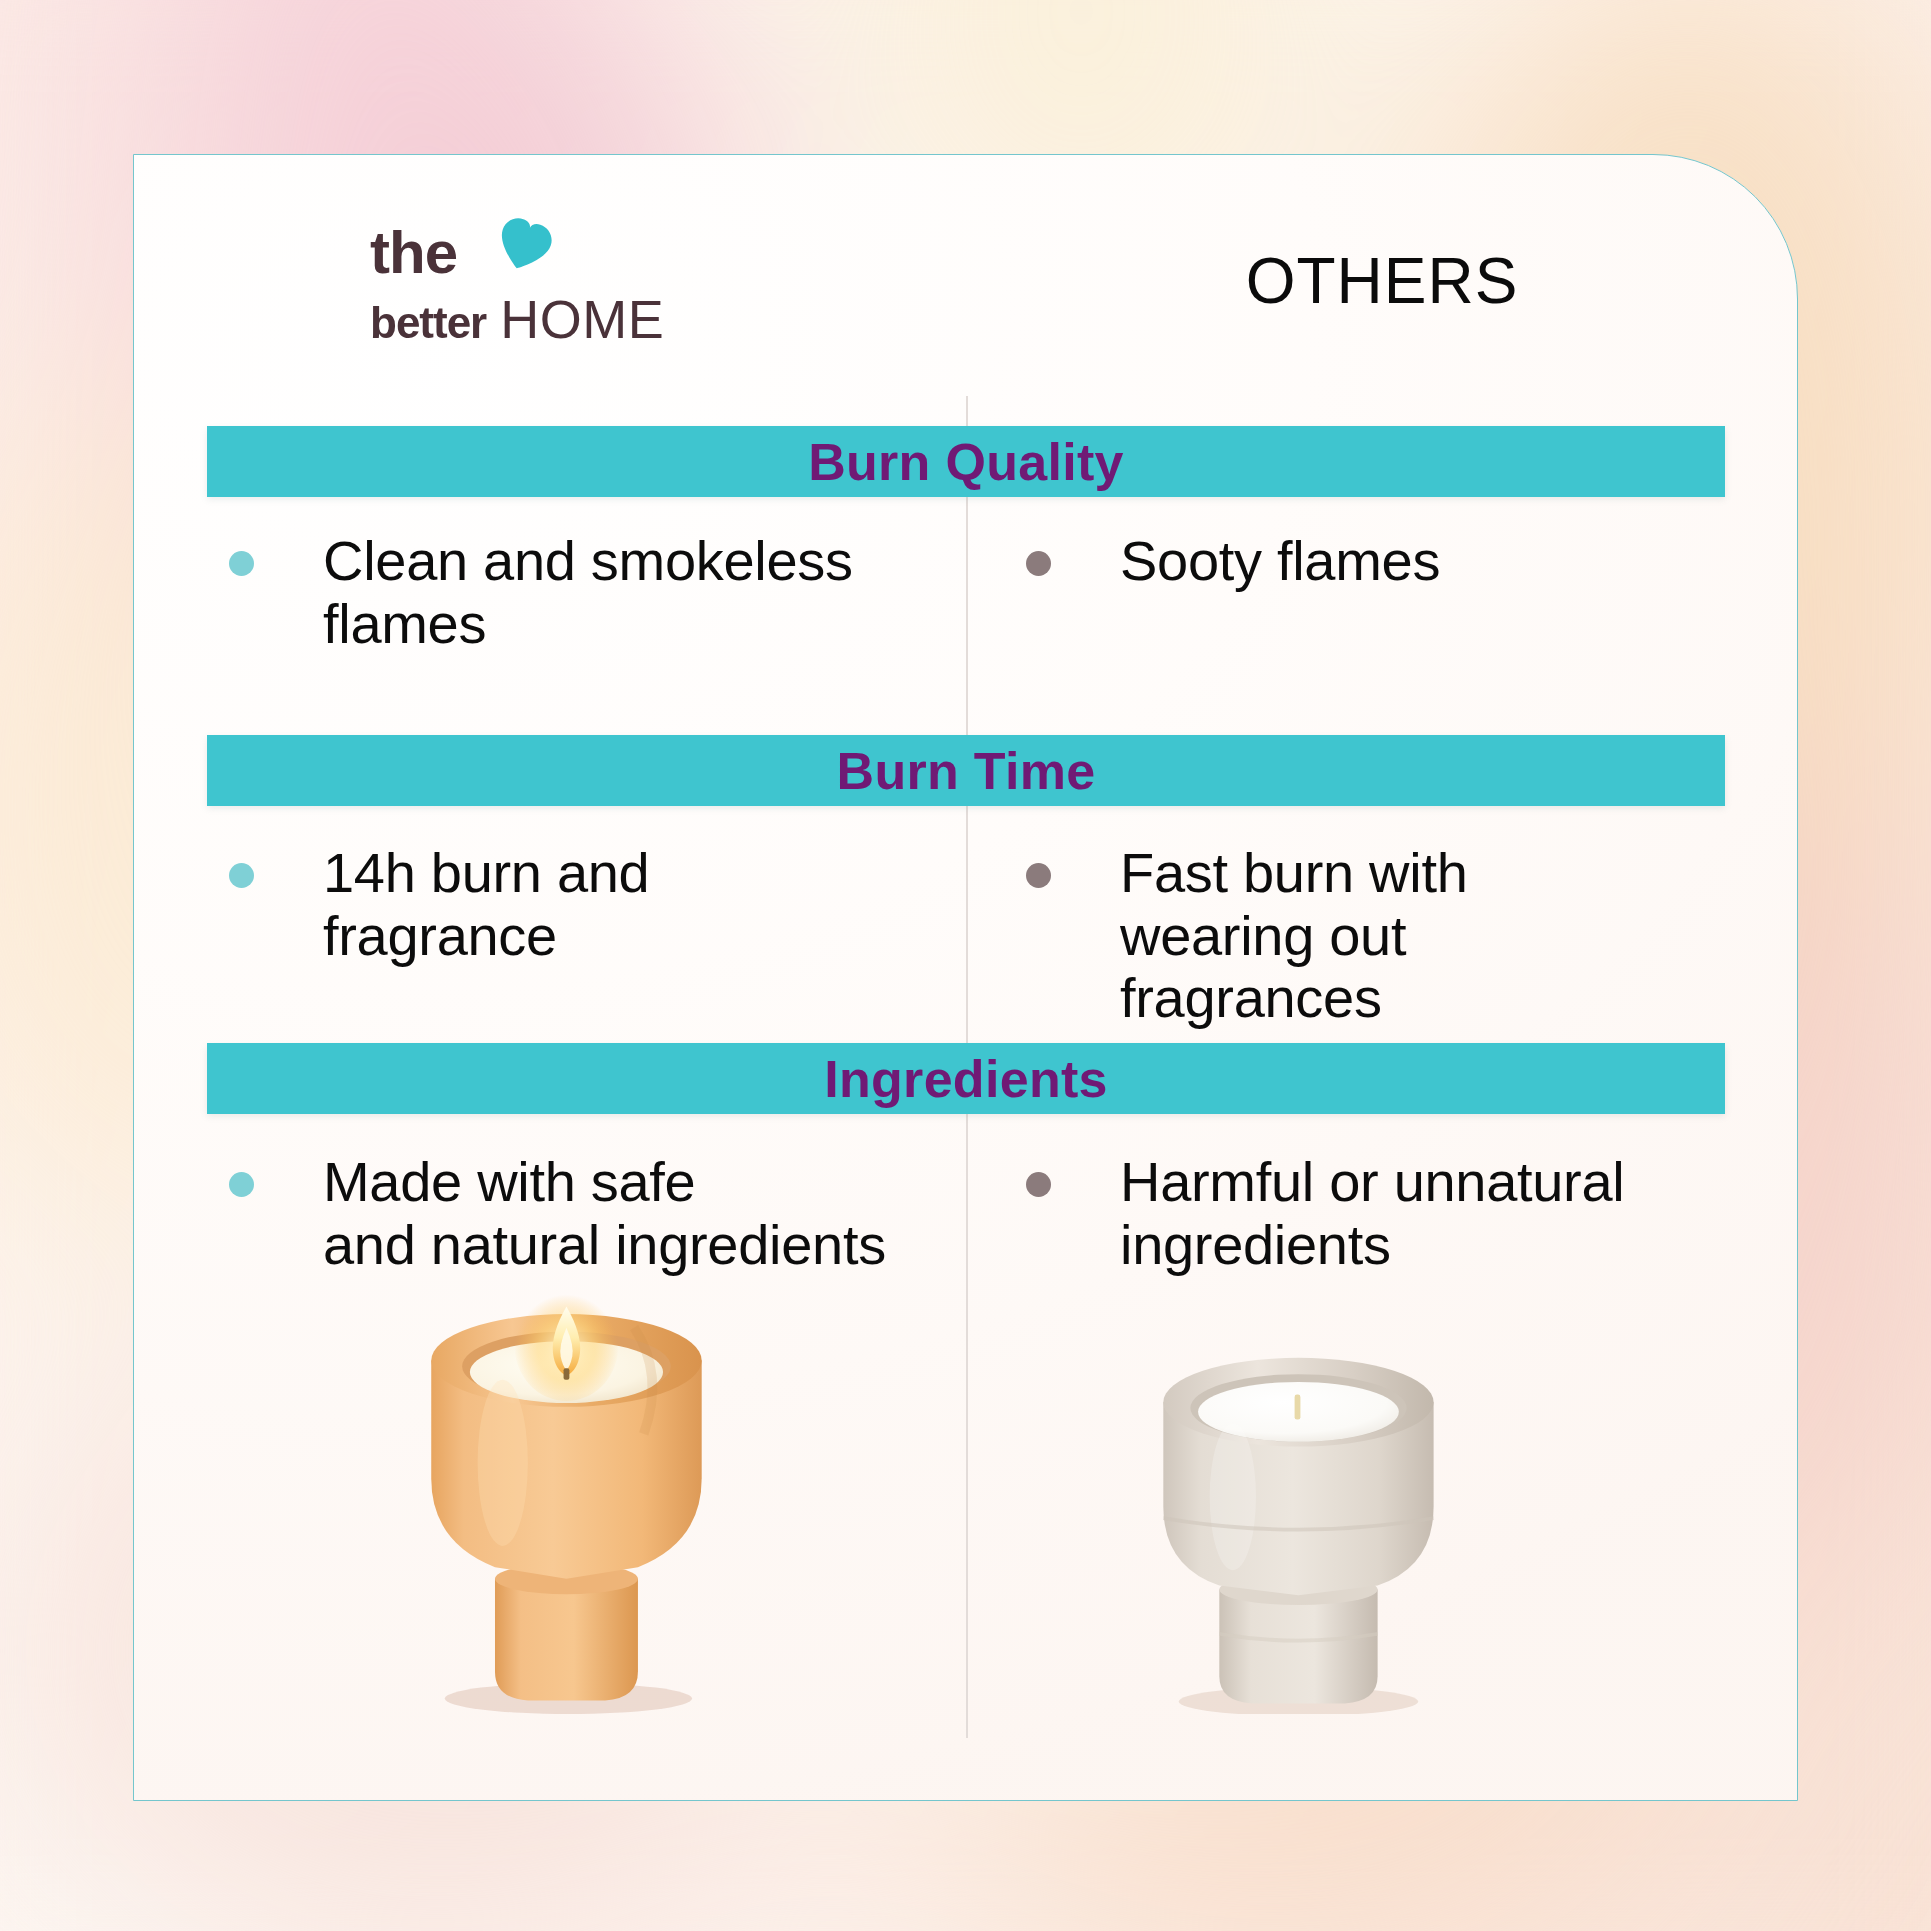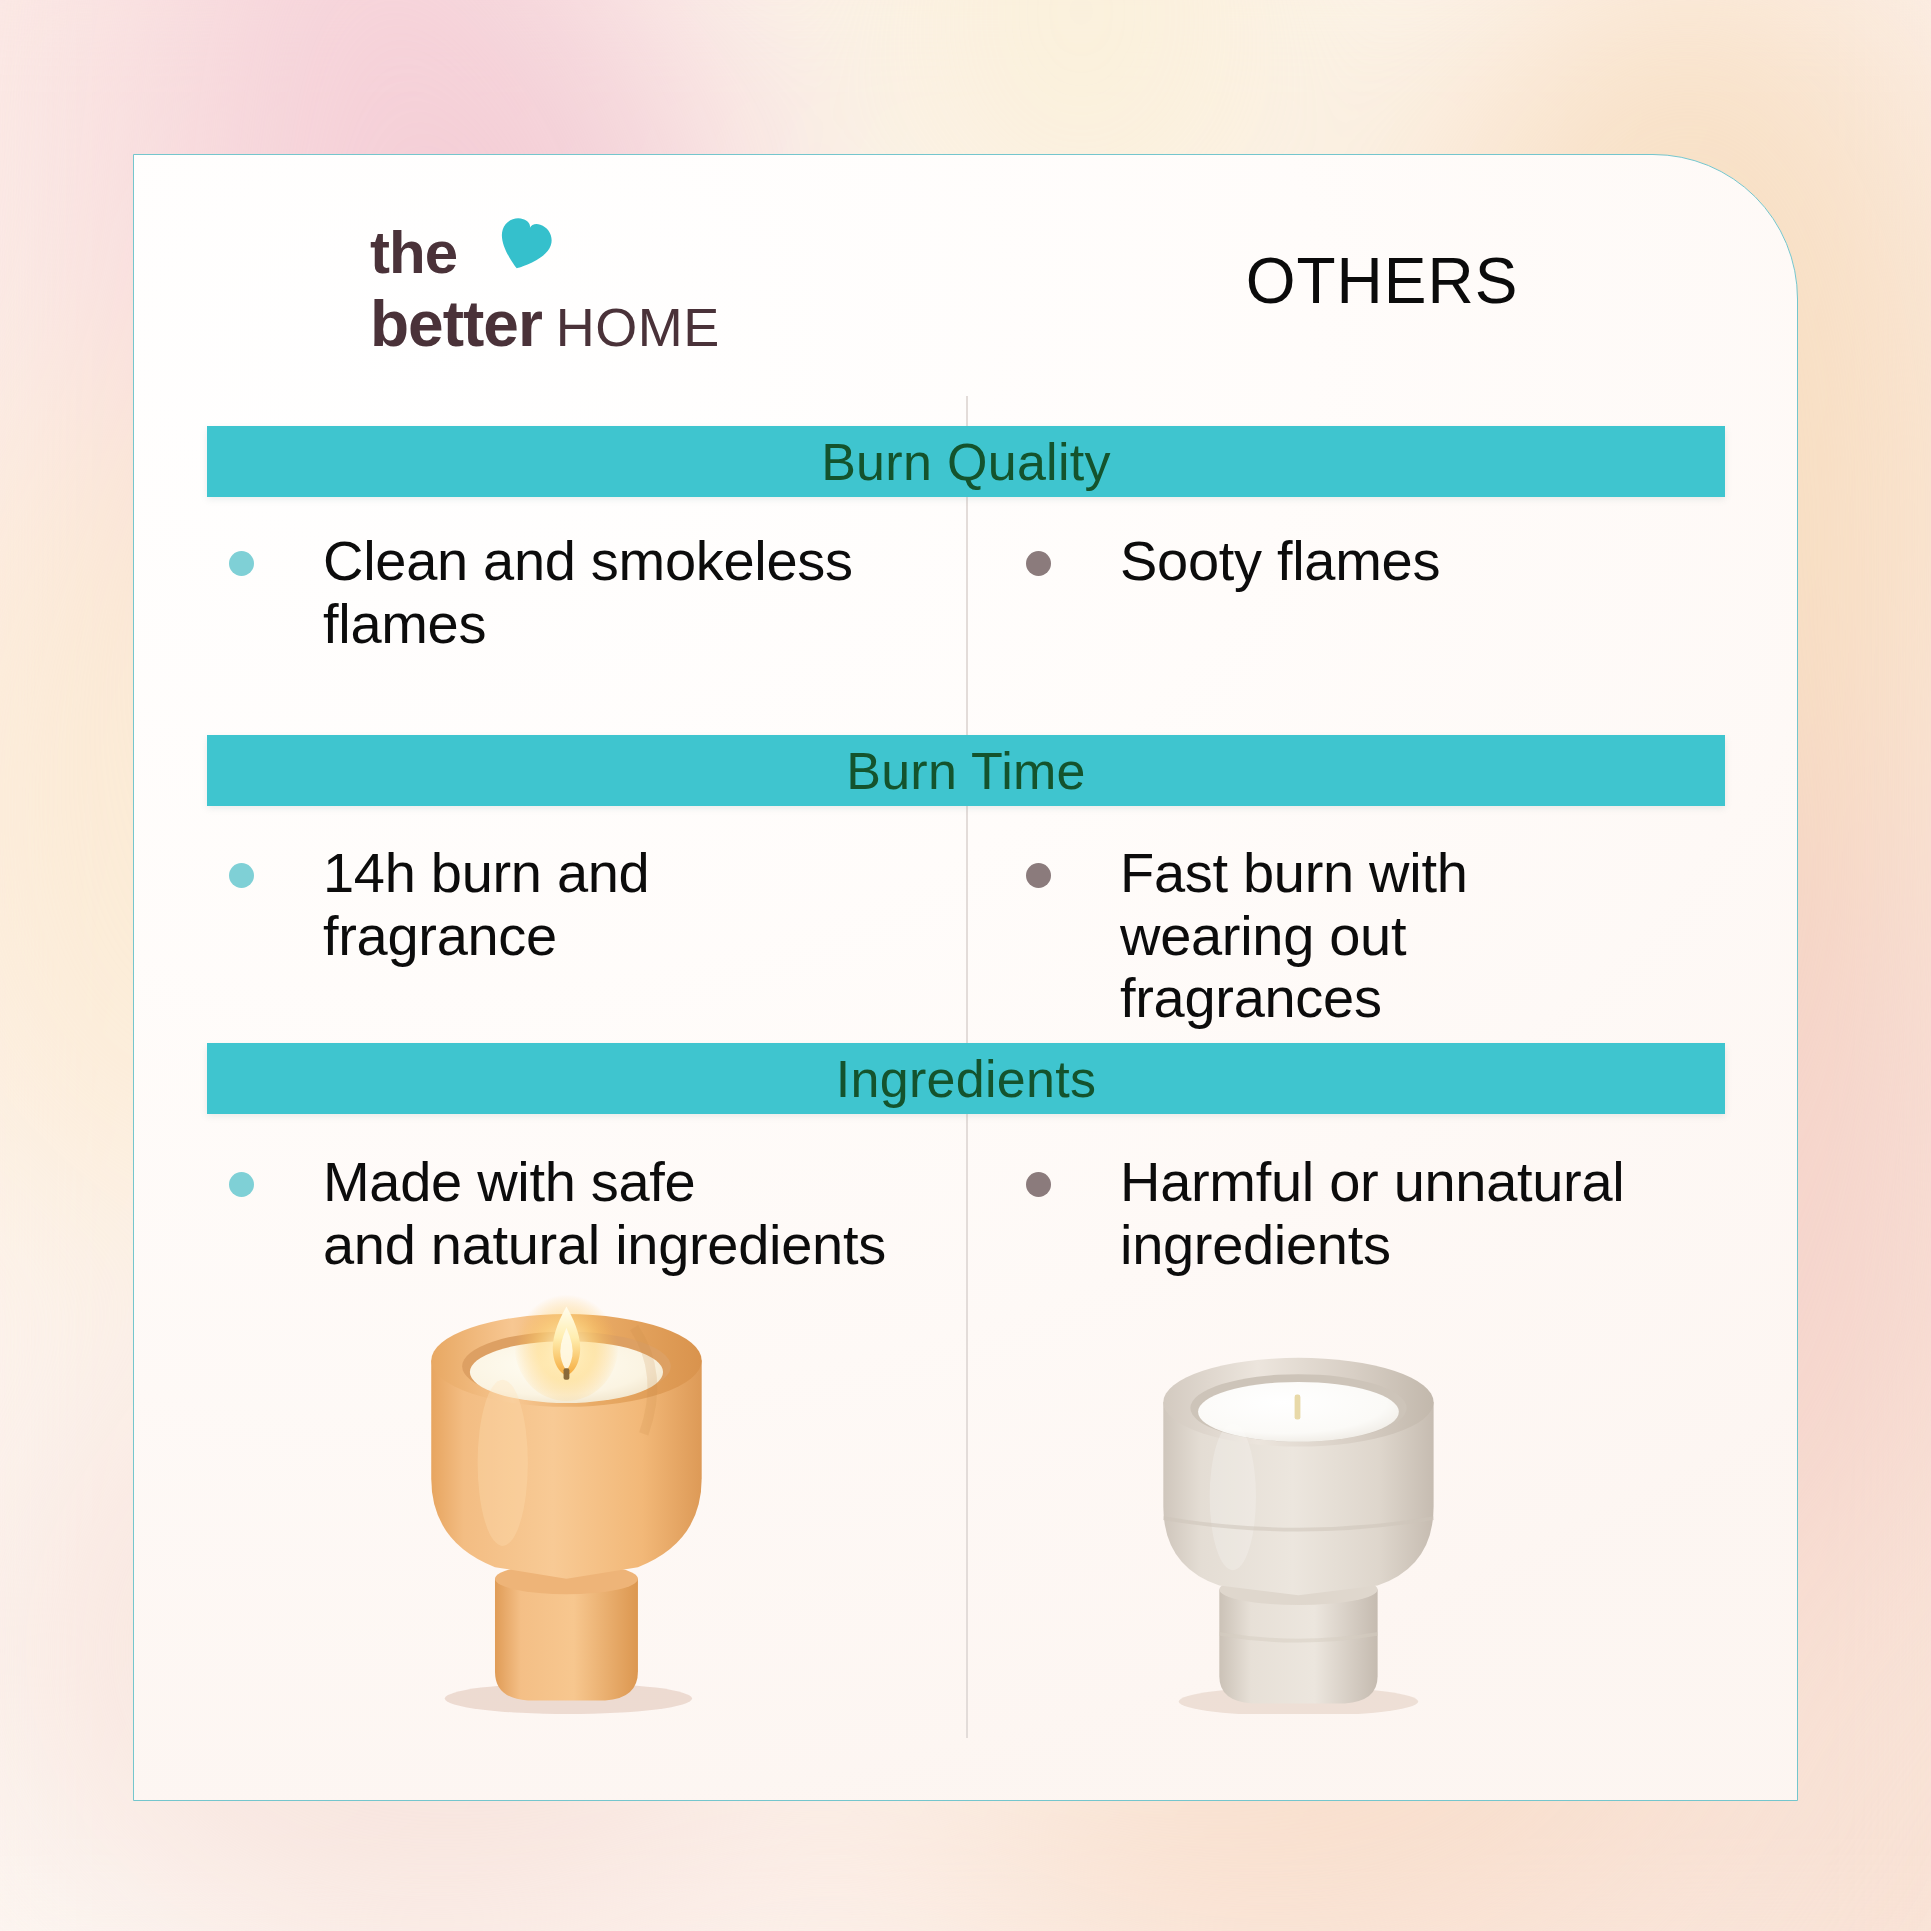--- a/index.html
+++ b/index.html
@@ -107,21 +107,21 @@
     top: -7.7px;
     width: 60px;
     height: 60px;
   }
   .brand-line2 {
     display: flex;
     align-items: baseline;
     margin-top: 7.7px;
   }
   .brand-better {
-    font-size: 64px;
+    font-size: 44px;
     font-weight: 700;
     color: #4a3239;
     letter-spacing: -1px;
     line-height: 1;
   }
   .brand-home {
     font-size: 54px;
     font-weight: 400;
     color: #4a3239;
     letter-spacing: 0.5px;
@@ -147,23 +147,23 @@
     left: 73px;
     width: 1518px;
     height: 71px;
     background: #3fc5cf;
     display: flex;
     align-items: center;
     justify-content: center;
     box-shadow: 0 2.9px 6.8px rgba(120,140,145,.16);
   }
   .section-banner-label {
-    color: #14532d;
+    color: #701a75;
     font-size: 52px;
-    font-weight: 400;
+    font-weight: 700;
     letter-spacing: 0.3px;
   }
   .banner-0 { top: 271px; }
   .banner-1 { top: 580px; }
   .banner-2 { top: 888px; }
 
   
   .row-content { position: absolute; left: 0; width: 1665px; }
   .row-0 { top: 375px; }
   .row-1 { top: 687px; }

